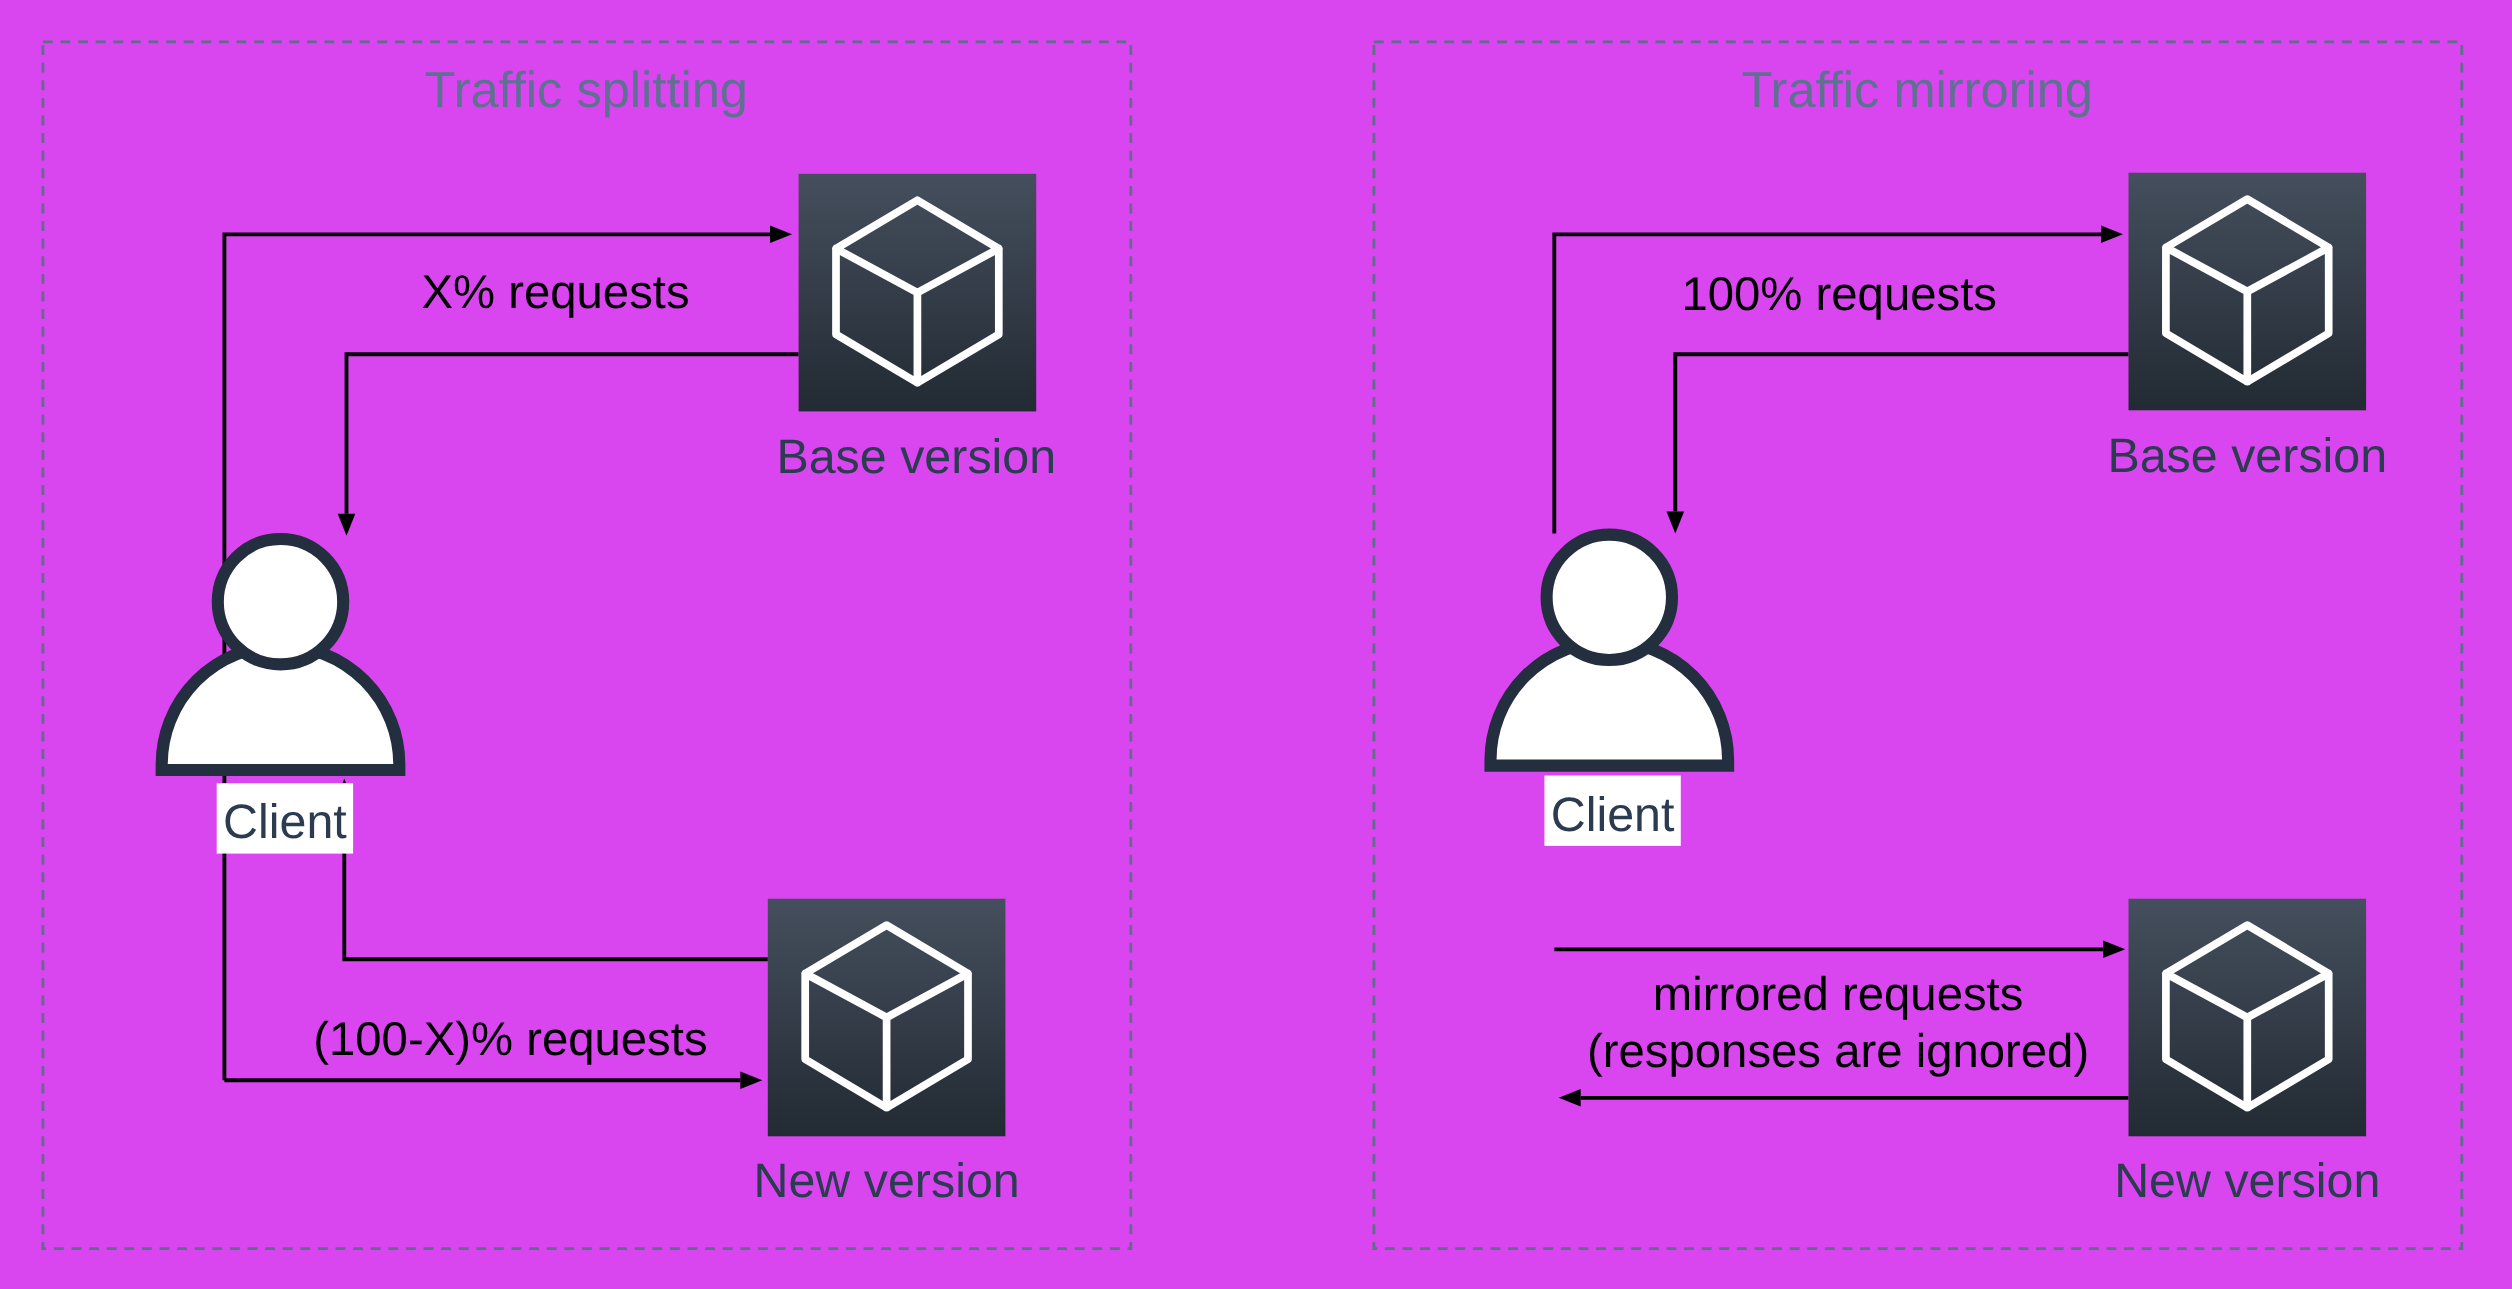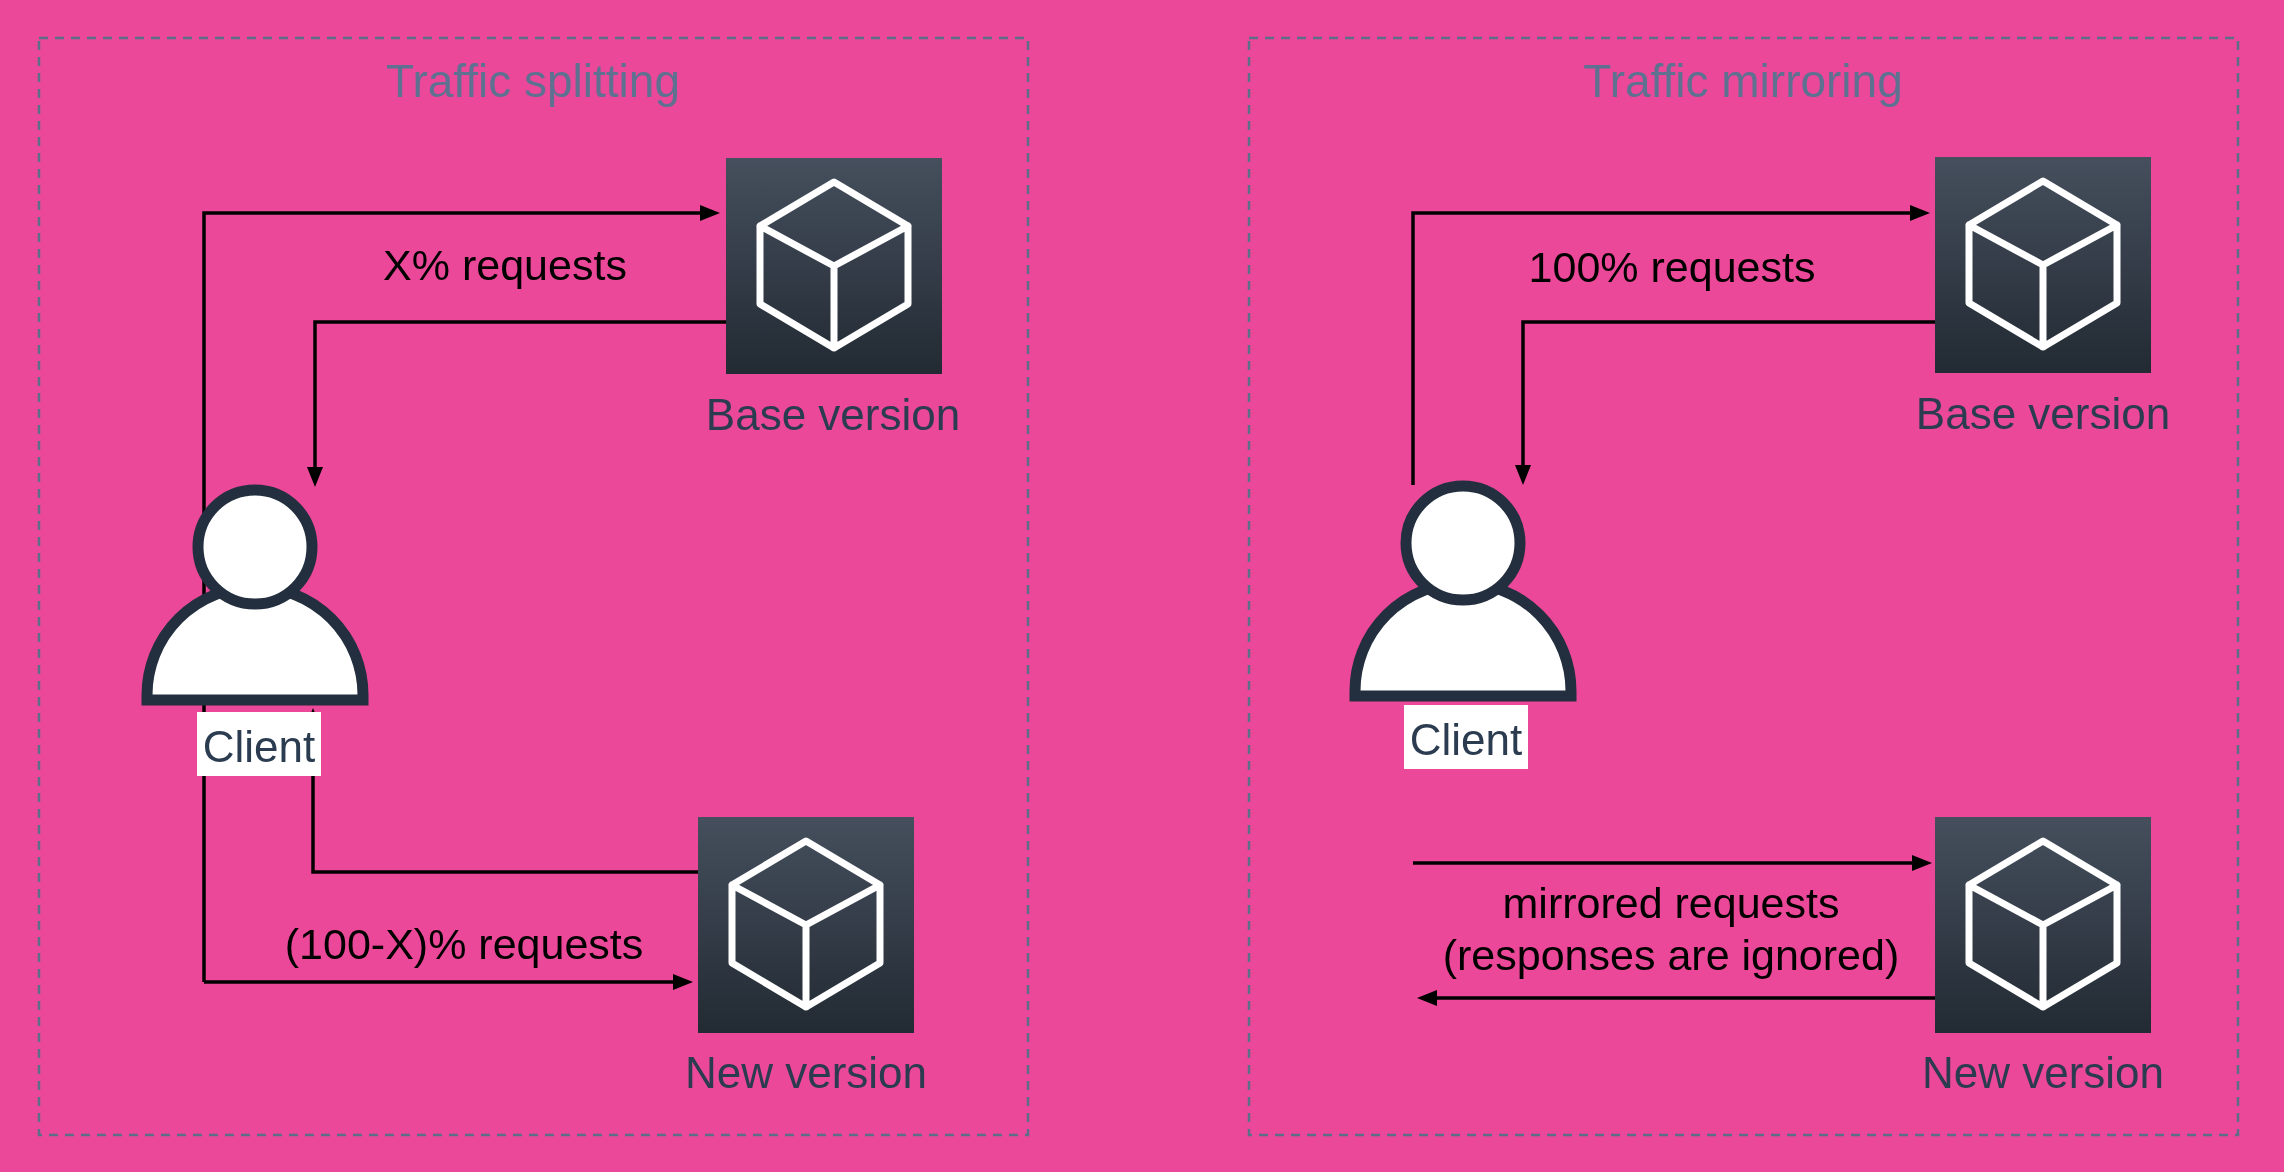--- a/index.html
+++ b/index.html
@@ -1,16 +1,16 @@
 <!DOCTYPE html>
 <html><head>
 <meta charset="utf-8">
 <style>
   html,body { margin:0; padding:0; background:#ffffff; }
-  .stage { width:2284px; height:1172px; position:relative; background:#ec4899;
+  .stage { width:2284px; height:1172px; position:relative; background:#d946ef;
            font-family:"Liberation Sans", sans-serif; }
   svg { display:block; }
   .panel-border { fill:none; stroke-width:2.5; stroke-dasharray:9 7; }
   .panel-title  { font-size:46px; }
   .node-label   { font-size:44px; }
   .client-label { font-size:44px; }
   .flow         { stroke:#000000; stroke-width:3.5; fill:none; }
   .flow-label   { font-size:43px; }
   .label-mask   { fill:#ffffff; }
   .person-body, .person-head { fill:#ffffff; stroke:#232f3e; stroke-width:11; }

